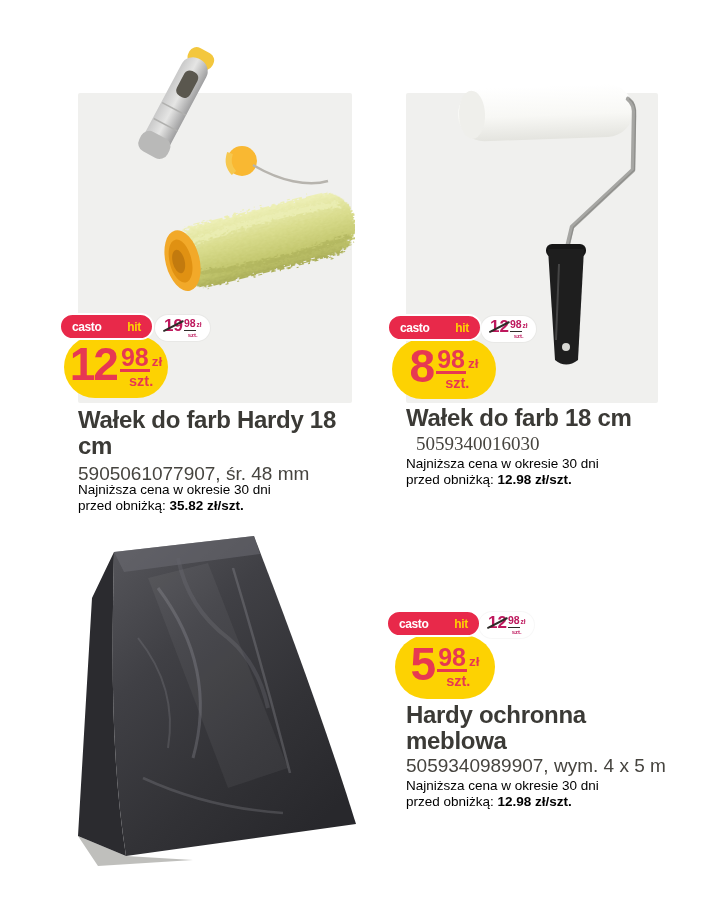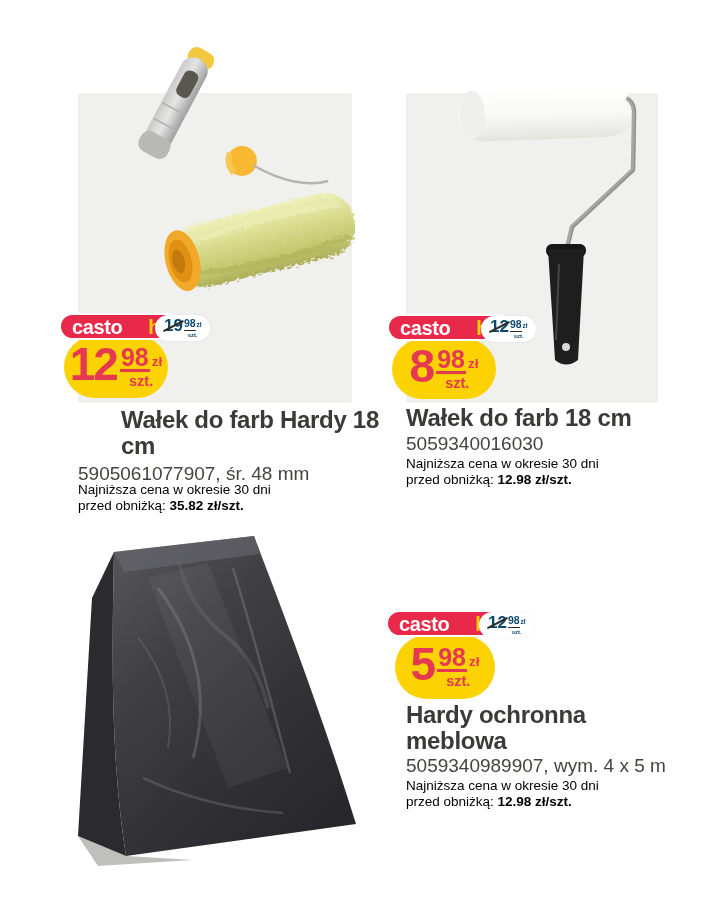--- a/index.html
+++ b/index.html
@@ -12,31 +12,31 @@
 
   .photo{position:absolute;pointer-events:none;}
   .photo-1{left:80px;top:45px;width:275px;height:260px;}
   .photo-2{left:398px;top:42px;width:270px;height:330px;}
   .photo-3{left:28px;top:518px;width:370px;height:370px;}
 
   
   .hit-pill{position:absolute;display:flex;align-items:center;justify-content:center;
     background:var(--pill-red);border:2.5px solid #ffffff;border-radius:15px;
     height:27px;padding:0 11px;box-sizing:border-box;
-    font-weight:800;font-size:20px;letter-spacing:-0.4px;line-height:1;z-index:4;}
+    font-weight:800;font-size:12px;letter-spacing:-0.4px;line-height:1;z-index:4;}
   .hit-casto{color:#ffffff;}
   .hit-hit{color:var(--brand-yellow);margin-left:26px;}
   .p1-pill{left:59px;top:313px;}
   .p2-pill{left:387px;top:314px;}
   .p3-pill{left:386px;top:610px;}
 
   
   .old-pill{position:absolute;background:#ffffff;border-radius:13px;height:26px;
     padding:2px 8px 2px 9px;box-sizing:border-box;display:flex;align-items:center;
-    box-shadow:0 0 0 1px rgba(0,0,0,0.03);color:#0c4a6e;z-index:4;}
+    box-shadow:0 0 0 1px rgba(0,0,0,0.03);color:#be185d;z-index:4;}
   .old-price{position:relative;display:flex;align-items:flex-start;}
   .o-main{font-size:17px;font-weight:800;line-height:0.95;}
   .o-col{display:flex;flex-direction:column;margin-left:1px;}
   .o-top{display:flex;align-items:flex-start;}
   .o-cents{font-size:10.5px;font-weight:800;line-height:1;border-bottom:1.5px solid #2e2c29;padding-bottom:1px;}
   .o-cur{font-size:6.5px;font-weight:700;margin:3px 0 0 1px;}
   .o-unit{font-size:6px;font-weight:700;text-align:center;margin-top:1px;}
   .o-slash{position:absolute;left:-2px;top:7px;width:23px;height:2.4px;background:#2e2c29;
     border-radius:2px;transform:rotate(-27deg);}
   .p1-old{left:155px;top:315px;}
@@ -52,27 +52,27 @@
   .price{display:flex;align-items:flex-start;}
   .p-main{font-size:46px;font-weight:800;line-height:0.82;letter-spacing:-2px;}
   .p-col{display:flex;flex-direction:column;margin-left:3px;}
   .p-top{display:flex;align-items:flex-start;}
   .p-cents{font-size:25px;font-weight:800;line-height:0.9;border-bottom:3px solid currentColor;padding:0 1px 1px 1px;}
   .p-cur{font-size:13.5px;font-weight:700;margin:9px 0 0 2px;line-height:1;}
   .p-unit{font-size:14.5px;font-weight:700;text-align:center;margin-top:2px;line-height:1;}
 
   .title{position:absolute;margin:0;font-size:24px;font-weight:700;color:#3b3a36;
     line-height:26px;letter-spacing:-0.3px;}
-  .p1-title{left:78px;top:407px;width:268px;margin-left:43px;}
+  .p1-title{left:78px;top:407px;width:268px;}
   .p2-title{left:406px;top:405px;width:262px;}
   .p3-title{left:406px;top:702px;width:252px;}
 
   .code{position:absolute;font-size:19px;font-weight:400;color:#46443f;line-height:1.1;}
   .p1-code{left:78px;top:464px;}
-  .p2-code{left:406px;top:434px;}
+  .p2-code{left:416px;top:434px;font-family:Liberation Serif, serif;}
   .p3-code{left:406px;top:756px;}
 
   .legal{position:absolute;font-size:13.5px;font-weight:400;color:#000000;line-height:16px;}
   .legal strong{font-weight:700;margin-top:32px;}
   .p1-legal{left:78px;top:482px;}
   .p2-legal{left:406px;top:456px;}
   .p3-legal{left:406px;top:778px;}
 </style>
 </head>
 <body>

